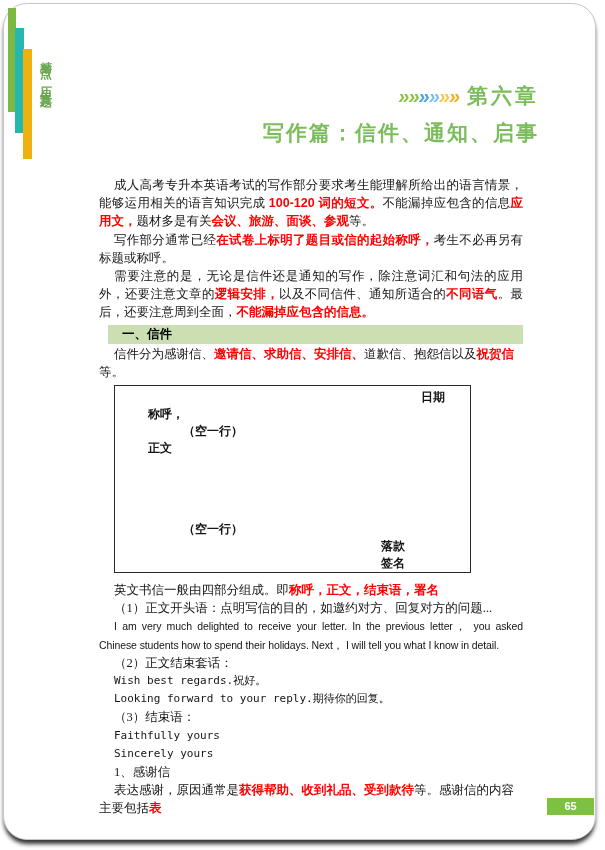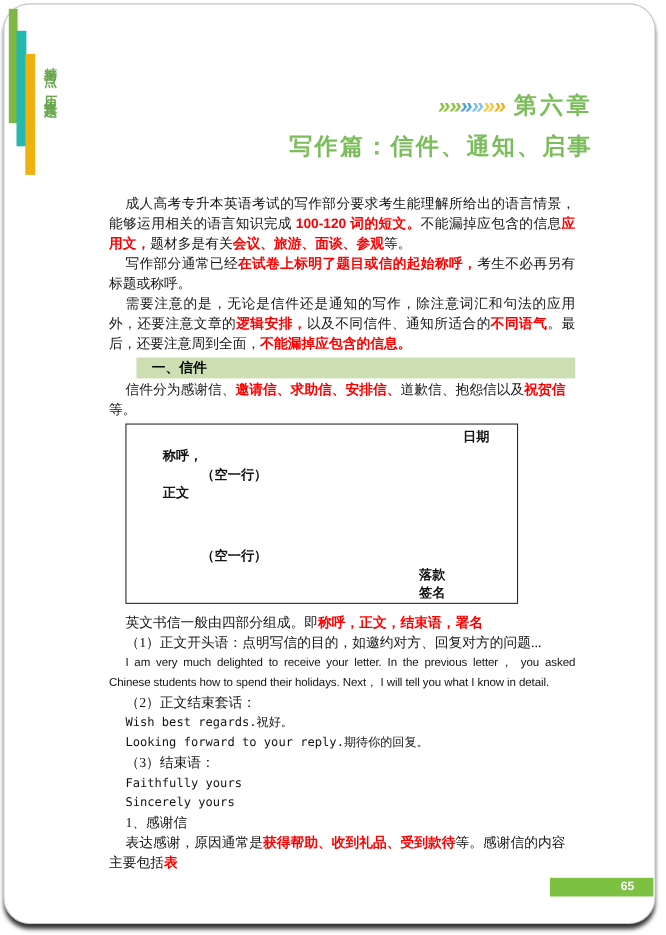--- a/index.html
+++ b/index.html
@@ -31,26 +31,26 @@
     position:absolute;left:95px;top:172px;width:424px;
     font-family:"Liberation Serif","DejaVu Serif",serif;
     font-size:12.5px;line-height:18.2px;color:#141414;text-align:justify;
   }
   .h-red{font-family:"Liberation Sans","DejaVu Sans",sans-serif;font-weight:bold;
     color:#ff0000;text-indent:15px;text-align:left;}
   .para{text-indent:15px;}
   .line{text-indent:15px;text-align:left;}
   .seg-red{color:#ff0000;font-weight:bold;font-family:"Liberation Sans","DejaVu Sans",sans-serif;}
   .band{
-    margin:3px 0 1px 25px;padding:2px 0 1px 14px;height:16px;
+    margin:3px 0 1px 9px;padding:2px 0 1px 14px;height:16px;
     font-family:"Liberation Sans","DejaVu Sans",sans-serif;font-weight:bold;
     font-size:12.5px;color:#000;text-align:left;text-indent:0;line-height:15px;
   }
   .letter-box{
-    box-sizing:border-box;margin:4px 0 8px 15px;width:357px;height:164px;
+    box-sizing:border-box;margin:4px 0 8px 15px;width:357px;height:188px;
     border:1px solid #2a2a2a;display:flex;flex-direction:column;
     font-family:"Liberation Sans","DejaVu Sans",sans-serif;font-weight:bold;
     font-size:12px;line-height:17px;text-align:left;padding-top:3px;
   }
   .lb-date{text-align:right;padding-right:25px;}
   .lb-salutation{padding-left:33px;}
   .lb-blank{padding-left:68px;}
   .lb-body{padding-left:33px;}
   .lb-spacer{flex:1;}
   .lb-closing,.lb-signature{padding-left:266px;}
@@ -112,14 +112,14 @@
     <div class="line">（2）正文结束套话：</div>
     <div class="eng-line">Wish best regards.祝好。</div>
     <div class="eng-line">Looking forward to your reply.期待你的回复。</div>
     <div class="line">（3）结束语：</div>
     <div class="eng-line">Faithfully yours</div>
     <div class="eng-line">Sincerely yours</div>
     <div class="line">1、感谢信</div>
     <div class="line"><span>表达感谢，原因通常是</span><span class="seg-red">获得帮助、收到礼品、受到款待</span><span>等。感谢信的内容主要包括</span><span class="seg-red">表</span></div>
   </div>
 
-  <div class="page-num" style="background: rgb(125, 193, 66); padding-left: 47px;">65</div>
+  <div class="page-num" style="background: rgb(125, 193, 66);">65</div>
 </div>
 
 </body></html>

